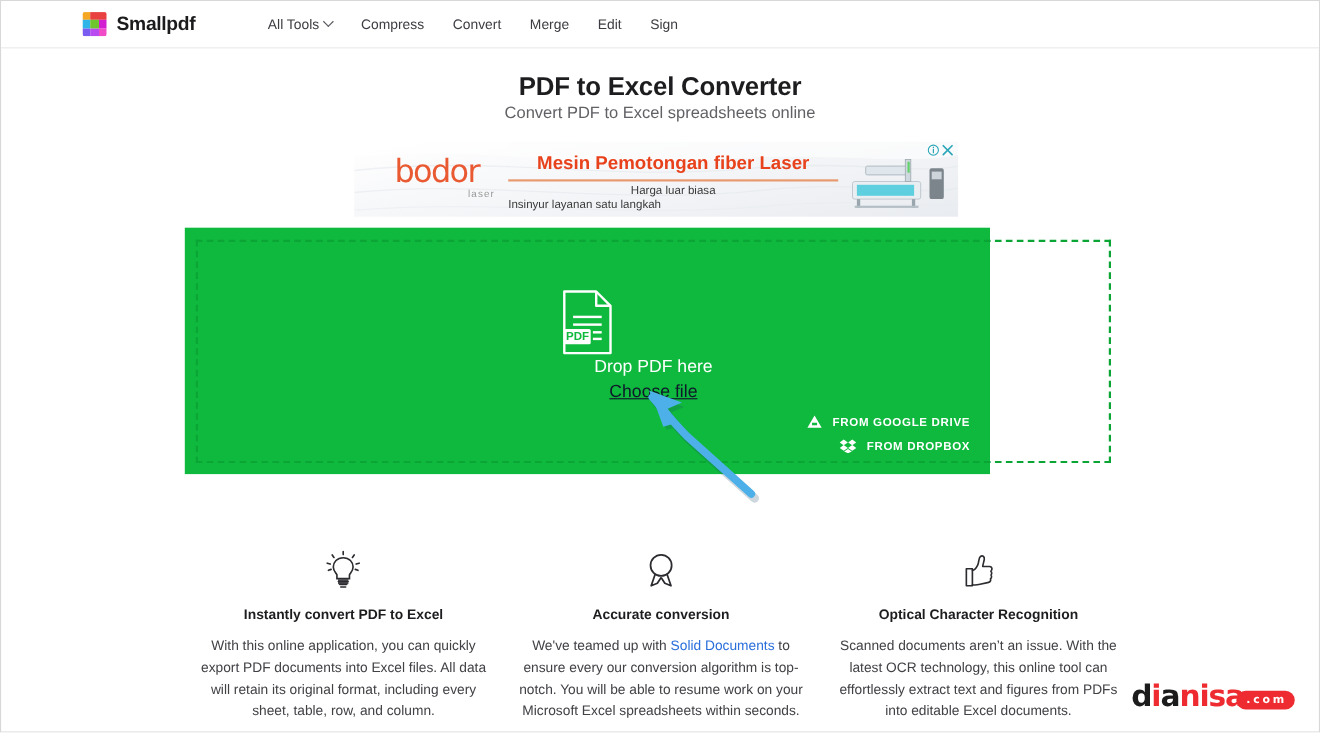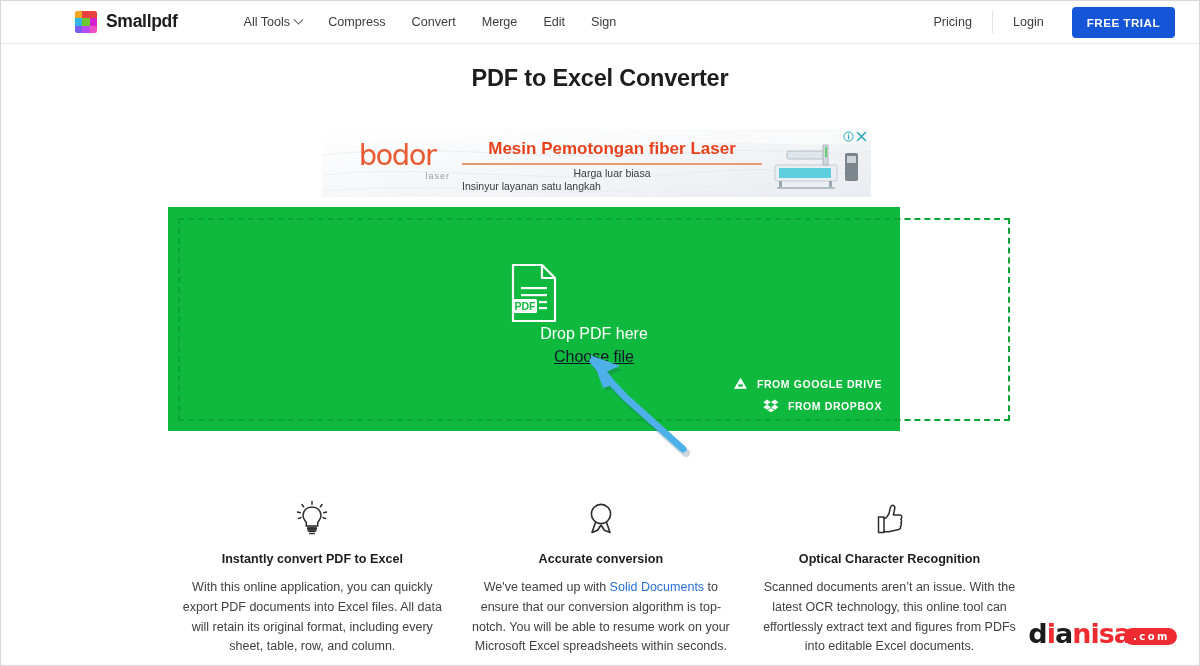--- a/index.html
+++ b/index.html
@@ -258,29 +258,24 @@
         <span>Merge</span>
       </div>
       <div class="nav-item">
         <span>Edit</span>
       </div>
       <div class="nav-item">
         <span>Sign</span>
       </div>
     </nav>
 
-    <div id="header-right">
-      <div class="hr-link">Pricing</div>
-      <div class="hr-divider"></div>
-      <div class="hr-link">Login</div>
-      <button id="free-trial">FREE TRIAL</button>
-    </div>
   </div>
 
   <h1 id="page-title">PDF to Excel Converter</h1>
+  <p id="page-subtitle">Convert PDF to Excel spreadsheets online</p>
 
   <div id="ad-banner">
     <svg class="wave" viewBox="0 0 549 68" preserveAspectRatio="none">
       <path d="M0,14 C120,2 200,26 330,16 C430,8 500,22 549,12 L549,0 L0,0 Z" fill="#ffffff"></path>
       <path d="M0,26 C130,12 230,36 360,24 C450,16 510,30 549,22" fill="none" stroke="#e3e7ec" stroke-width="1.2"></path>
       <path d="M0,46 C120,34 240,58 370,44 C460,34 515,50 549,42" fill="none" stroke="#e3e7ec" stroke-width="1.2"></path>
       <path d="M0,62 C140,52 250,70 380,58 C470,50 520,62 549,56" fill="none" stroke="#e8ecf0" stroke-width="1.2"></path>
     </svg>
 
     <div id="ad-logo">
@@ -391,21 +386,21 @@
         <svg width="34" height="40" viewBox="0 0 34 40">
           <g stroke="#2c2c30" stroke-width="1.6" fill="none" stroke-linejoin="round">
             <circle cx="17" cy="15" r="9.6"></circle>
             <path d="M11.6,23 L8,33.5 L13.6,31.2 L17,26"></path>
             <path d="M22.4,23 L26,33.5 L20.4,31.2 L17,26"></path>
           </g>
         </svg>
       </div>
       <div class="feature-title">Accurate conversion</div>
       <div class="feature-body">
-        <span>We've teamed up with </span><a href="#">Solid Documents</a><span> to ensure that our conversion algorithm is top-notch. You will be able to resume work on your Microsoft Excel spreadsheets within seconds.</span>
+        <span>We've teamed up with </span><a href="#">Solid Documents</a><span> to ensure every our conversion algorithm is top-notch. You will be able to resume work on your Microsoft Excel spreadsheets within seconds.</span>
       </div>
     </div>
 
     <div class="feature">
       <div class="feature-icon">
         <svg width="34" height="40" viewBox="0 0 34 40">
           <g stroke="#2c2c30" stroke-width="1.5" fill="none" stroke-linejoin="round" stroke-linecap="round">
             <path d="M6.5,18 L12,18 L12,33.5 L6.5,33.5 Z"></path>
             <path d="M12,19.5 C14,19.5 15.5,17.5 16.8,14.8 C18,12.2 17.6,8.4 19.2,7 C21,5.5 23.2,6.8 22.8,9.6 C22.5,11.8 21.4,14.4 21.4,16 L27.5,16 C29.2,16 30.2,17.4 29.6,19 C29.3,19.8 28.8,20.4 28.8,20.4 C29.8,21.2 29.8,22.8 28.9,23.8 C29.7,24.8 29.5,26.4 28.4,27.2 C29,28.4 28.4,30 26.8,30.4 L19,32.2 C16.4,32.8 13.8,33 12,32.6"></path>
           </g>

